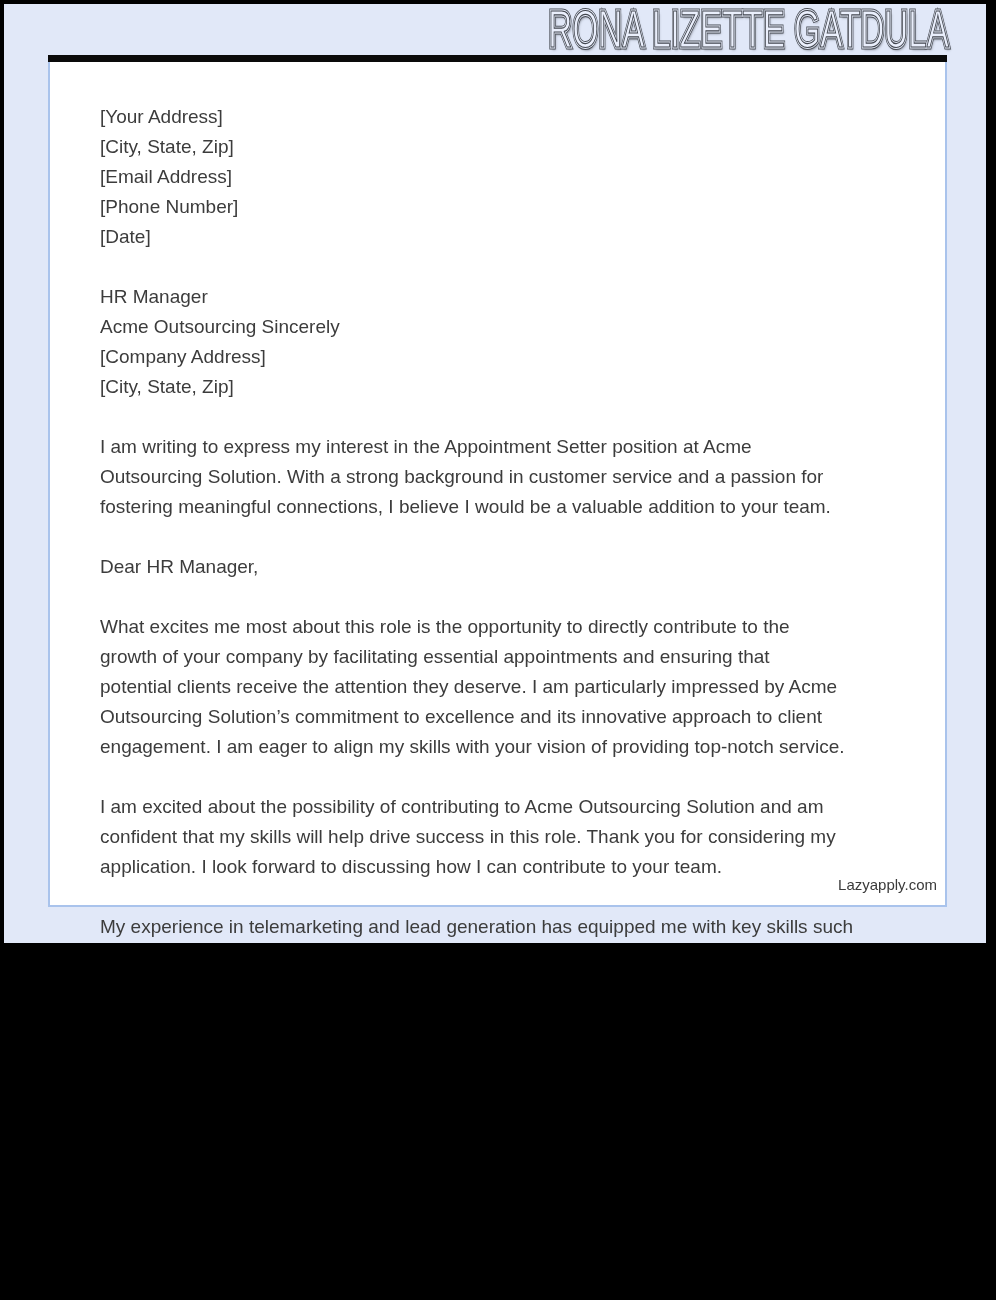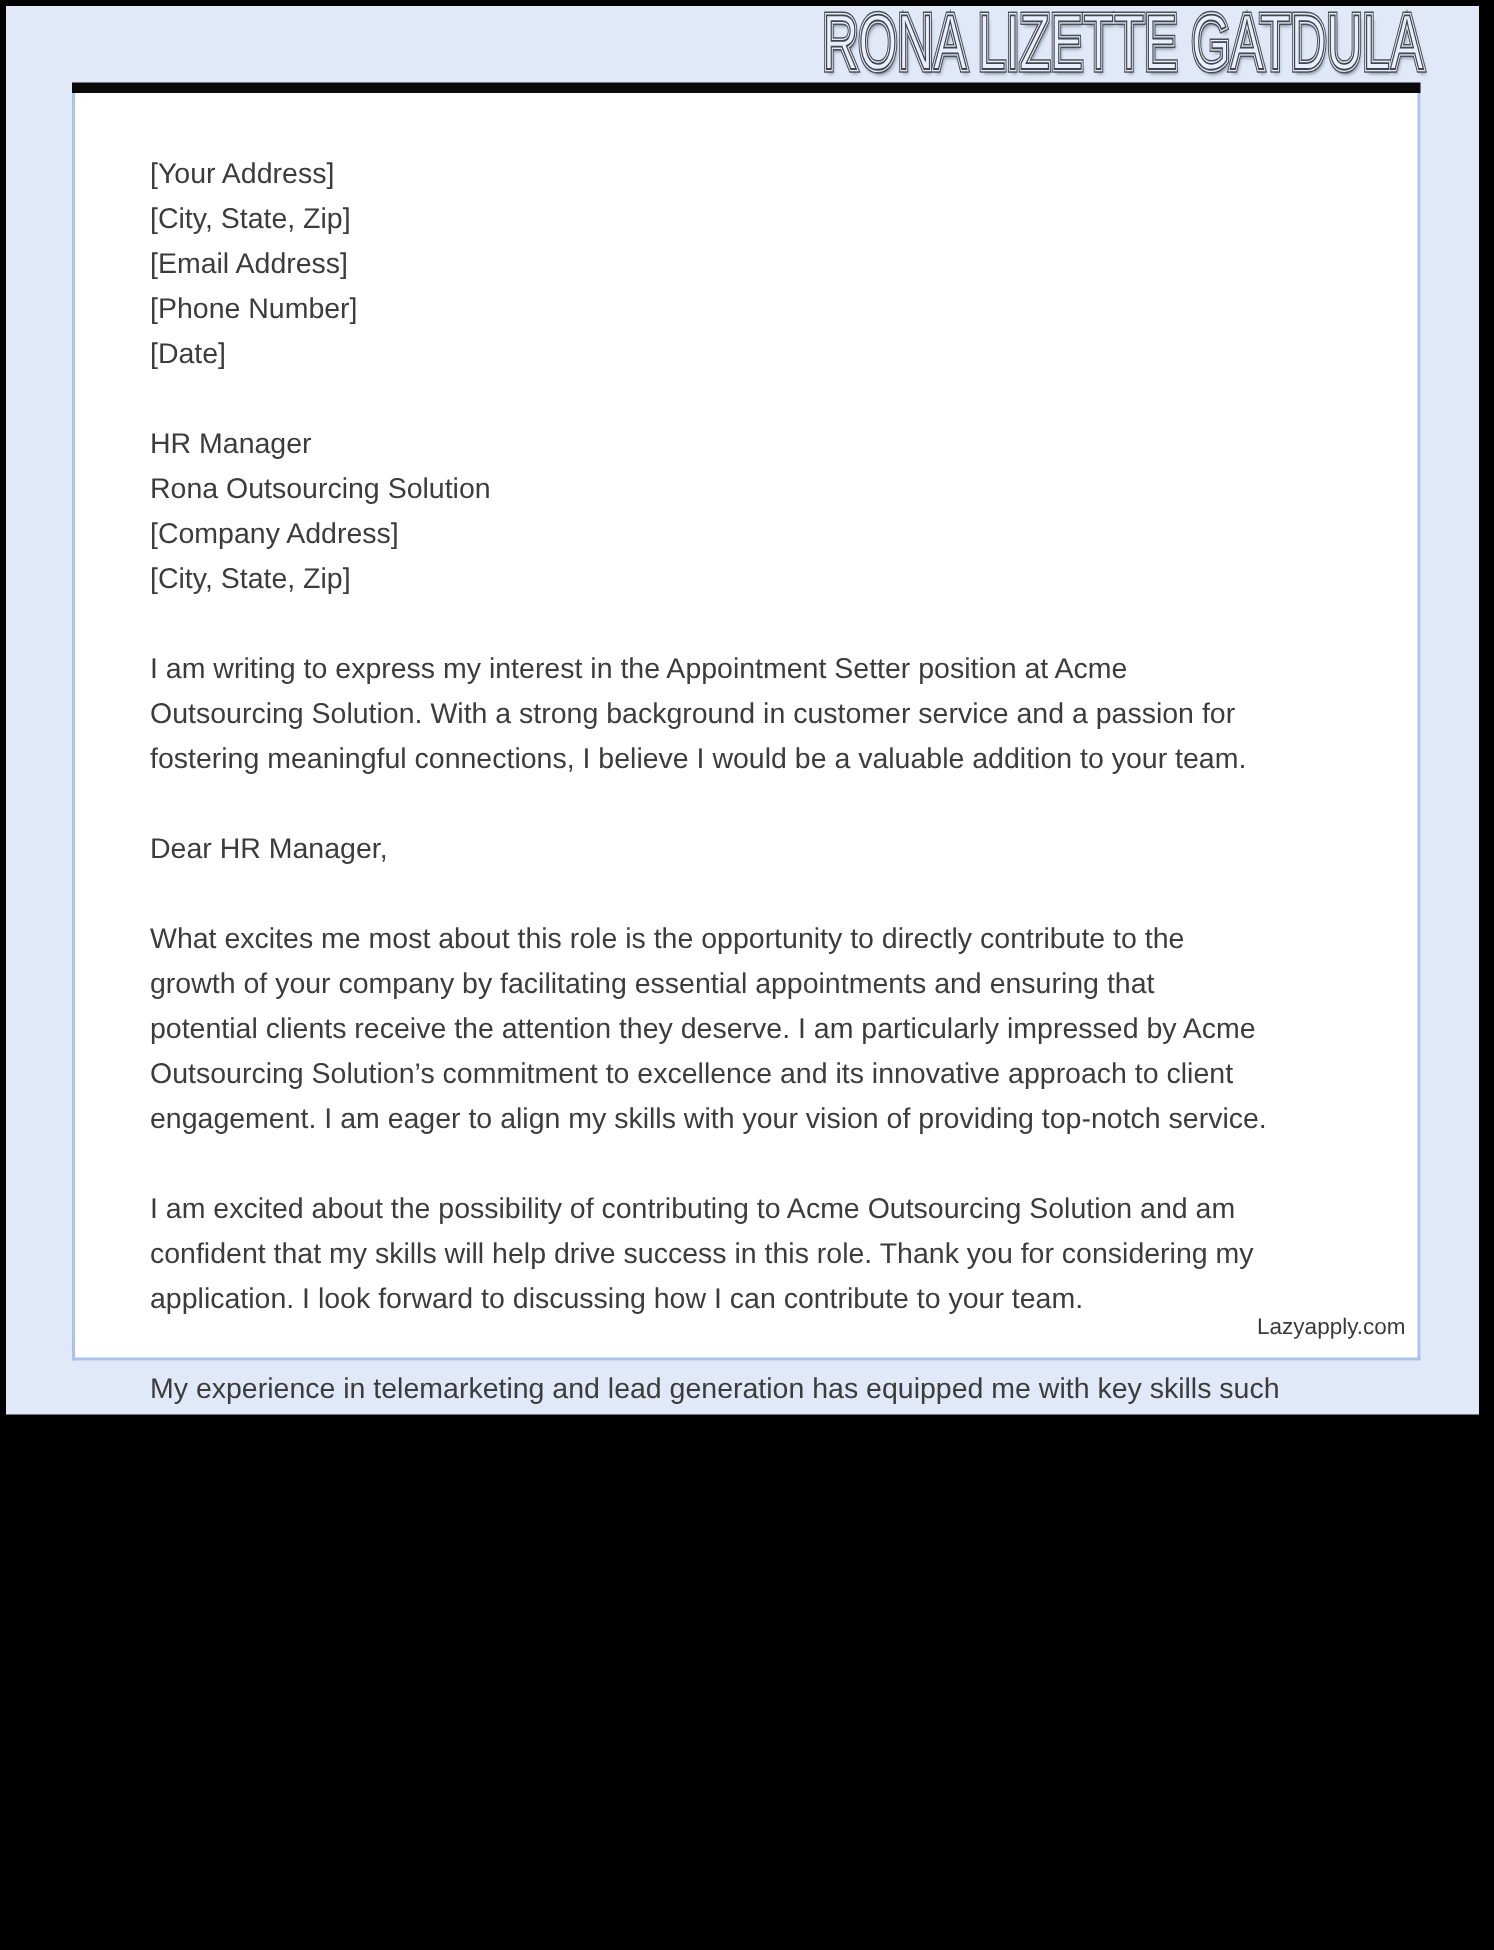--- a/index.html
+++ b/index.html
@@ -104,21 +104,21 @@
     <div class="rule"></div>
 
     <div class="page">
       <div class="page-inner">
         <p class="block">[Your Address]
 [City, State, Zip]
 [Email Address]
 [Phone Number]
 [Date]</p>
         <p class="block">HR Manager
-Rona Outsourcing Solution
+Acme Outsourcing Sincerely
 [Company Address]
 [City, State, Zip]</p>
         <p class="block">I am writing to express my interest in the Appointment Setter position at Acme
 Outsourcing Solution. With a strong background in customer service and a passion for
 fostering meaningful connections, I believe I would be a valuable addition to your team.</p>
         <p class="block">Dear HR Manager,</p>
         <p class="block">What excites me most about this role is the opportunity to directly contribute to the
 growth of your company by facilitating essential appointments and ensuring that
 potential clients receive the attention they deserve. I am particularly impressed by Acme
 Outsourcing Solution’s commitment to excellence and its innovative approach to client

